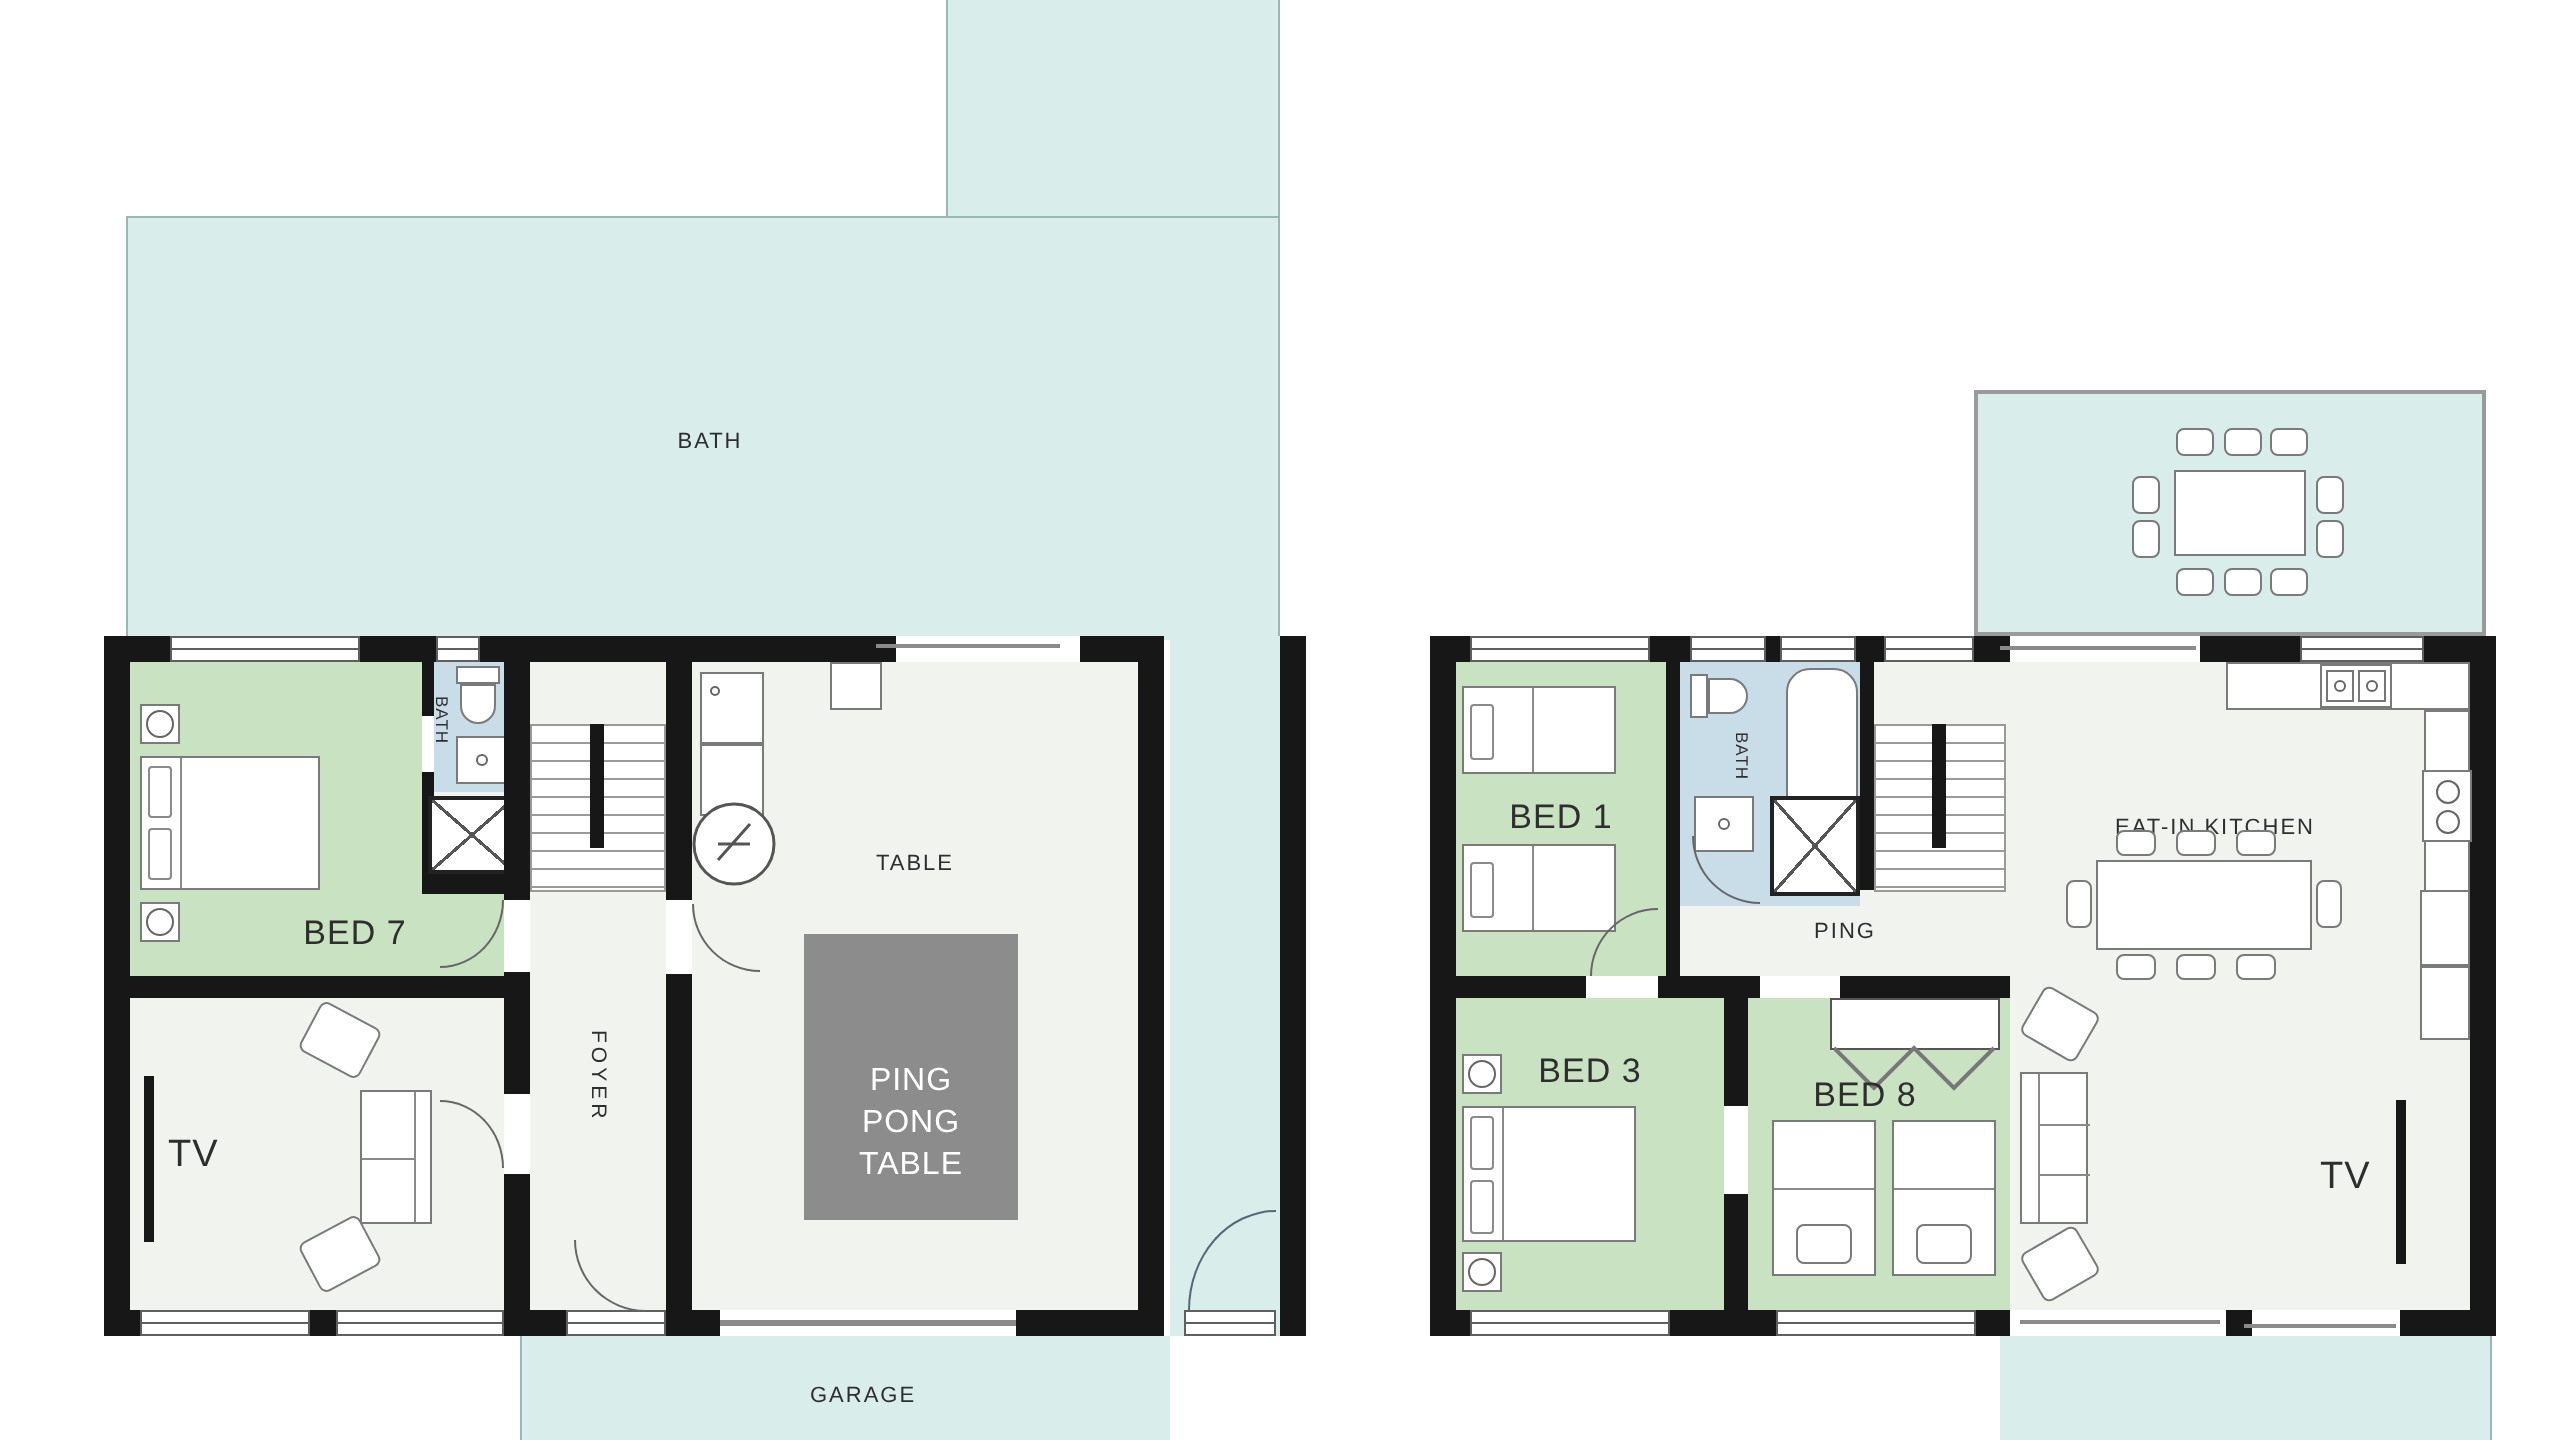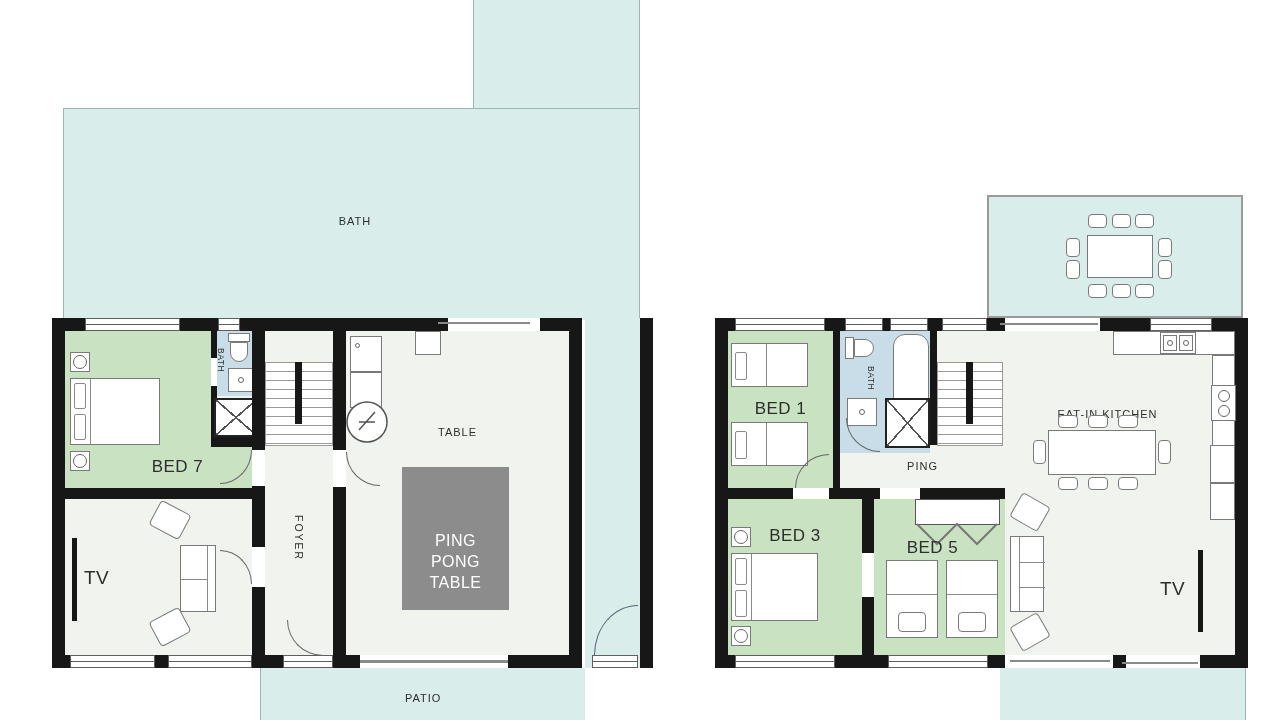--- a/index.html
+++ b/index.html
@@ -39,21 +39,21 @@
 <div id="canvas">
 
   <div class="abs outdoor" style="left:473px;top:0;width:167px;height:112px;border-left:1px solid var(--outdoor_border);border-right:1px solid var(--outdoor_border);"></div>
   <div class="abs outdoor" style="left:63px;top:108px;width:577px;height:212px;border-left:1px solid var(--outdoor_border);border-top:1px solid var(--outdoor_border);border-right:1px solid var(--outdoor_border);"></div>
   <div class="abs lbl" style="left:300px;top:215px;width:110px;">BATH</div>
 
   <div class="abs outdoor" style="left:585px;top:318px;width:55px;height:350px;"></div>
   <div class="abs wall" style="left:640px;top:318px;width:13px;height:350px;"></div>
 
   <div class="abs outdoor" style="left:260px;top:668px;width:325px;height:52px;border-left:1px solid var(--outdoor_border);"></div>
-  <div class="abs lbl" style="left:405px;top:692px;width:60px;text-align:left;">PATIO</div>
+  <div class="abs lbl" style="left:405px;top:692px;width:60px;text-align:left;">GARAGE</div>
 
   <div class="abs wall" style="left:52px;top:318px;width:530px;height:350px;"></div>
   <div class="abs floor" style="left:65px;top:331px;width:504px;height:324px;"></div>
 
   <div class="abs green" style="left:65px;top:331px;width:146px;height:160px;"></div>
   <div class="abs green" style="left:211px;top:447px;width:47px;height:44px;"></div>
   <div class="abs room-lbl" style="left:130px;top:457px;width:95px;">BED 7</div>
 
   <div class="abs furn" style="left:70px;top:378px;width:90px;height:67px;">
     <div class="abs pillow" style="left:3px;top:4px;width:12px;height:26px;"></div>
@@ -231,21 +231,21 @@
     <div class="abs circle" style="left:2px;top:2px;width:14px;height:14px;"></div>
     </div>
   <div class="abs wall" style="left:862px;top:499px;width:12px;height:156px;"></div>
   <div class="abs gap" style="left:862px;top:553px;width:12px;height:44px;"></div>
 
   <div class="abs green" style="left:874px;top:499px;width:131px;height:156px;"></div>
   <div class="abs furn" style="left:915px;top:499px;width:85px;height:26px;border:1px solid #555;"></div>
   <svg class="abs" style="left:917px;top:522px;" width="81" height="24" viewBox="0 0 81 24">
     <polyline points="0,2 20,22 40,2 60,22 80,2" fill="none" stroke="#777" stroke-width="2"></polyline>
   </svg>
-  <div class="abs room-lbl" style="left:885px;top:538px;width:95px;">BED 5</div>
+  <div class="abs room-lbl" style="left:885px;top:538px;width:95px;">BED 8</div>
   <div class="abs furn" style="left:886px;top:560px;width:52px;height:78px;">
     <div class="abs" style="left:0;top:33px;width:100%;height:1px;background:#8a8a8a;"></div>
   </div>
   <div class="abs furn round" style="left:898px;top:612px;width:28px;height:20px;"></div>
   <div class="abs furn" style="left:946px;top:560px;width:52px;height:78px;">
     <div class="abs" style="left:0;top:33px;width:100%;height:1px;background:#8a8a8a;"></div>
   </div>
   <div class="abs furn round" style="left:958px;top:612px;width:28px;height:20px;"></div>
 
   <div class="abs window" style="left:735px;top:318px;width:90px;height:13px;"></div>

